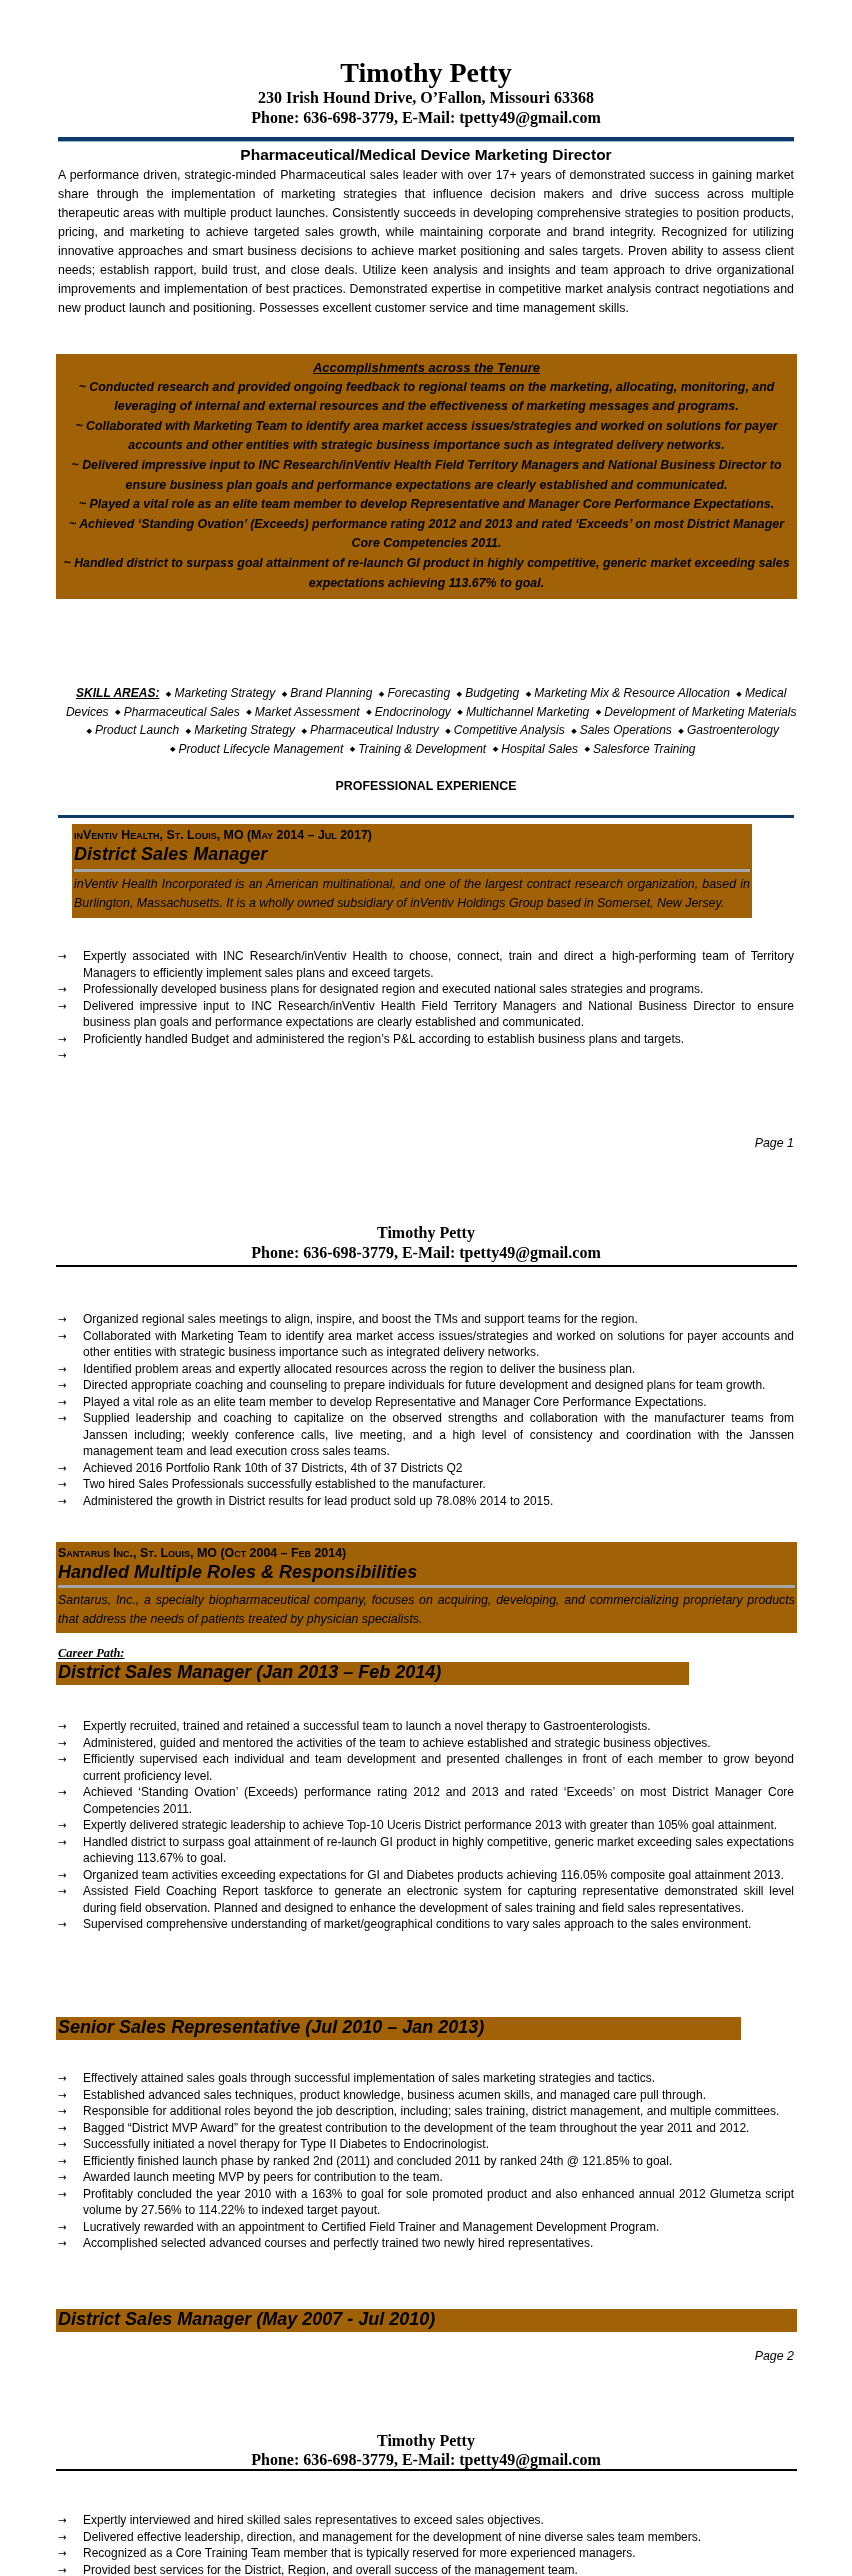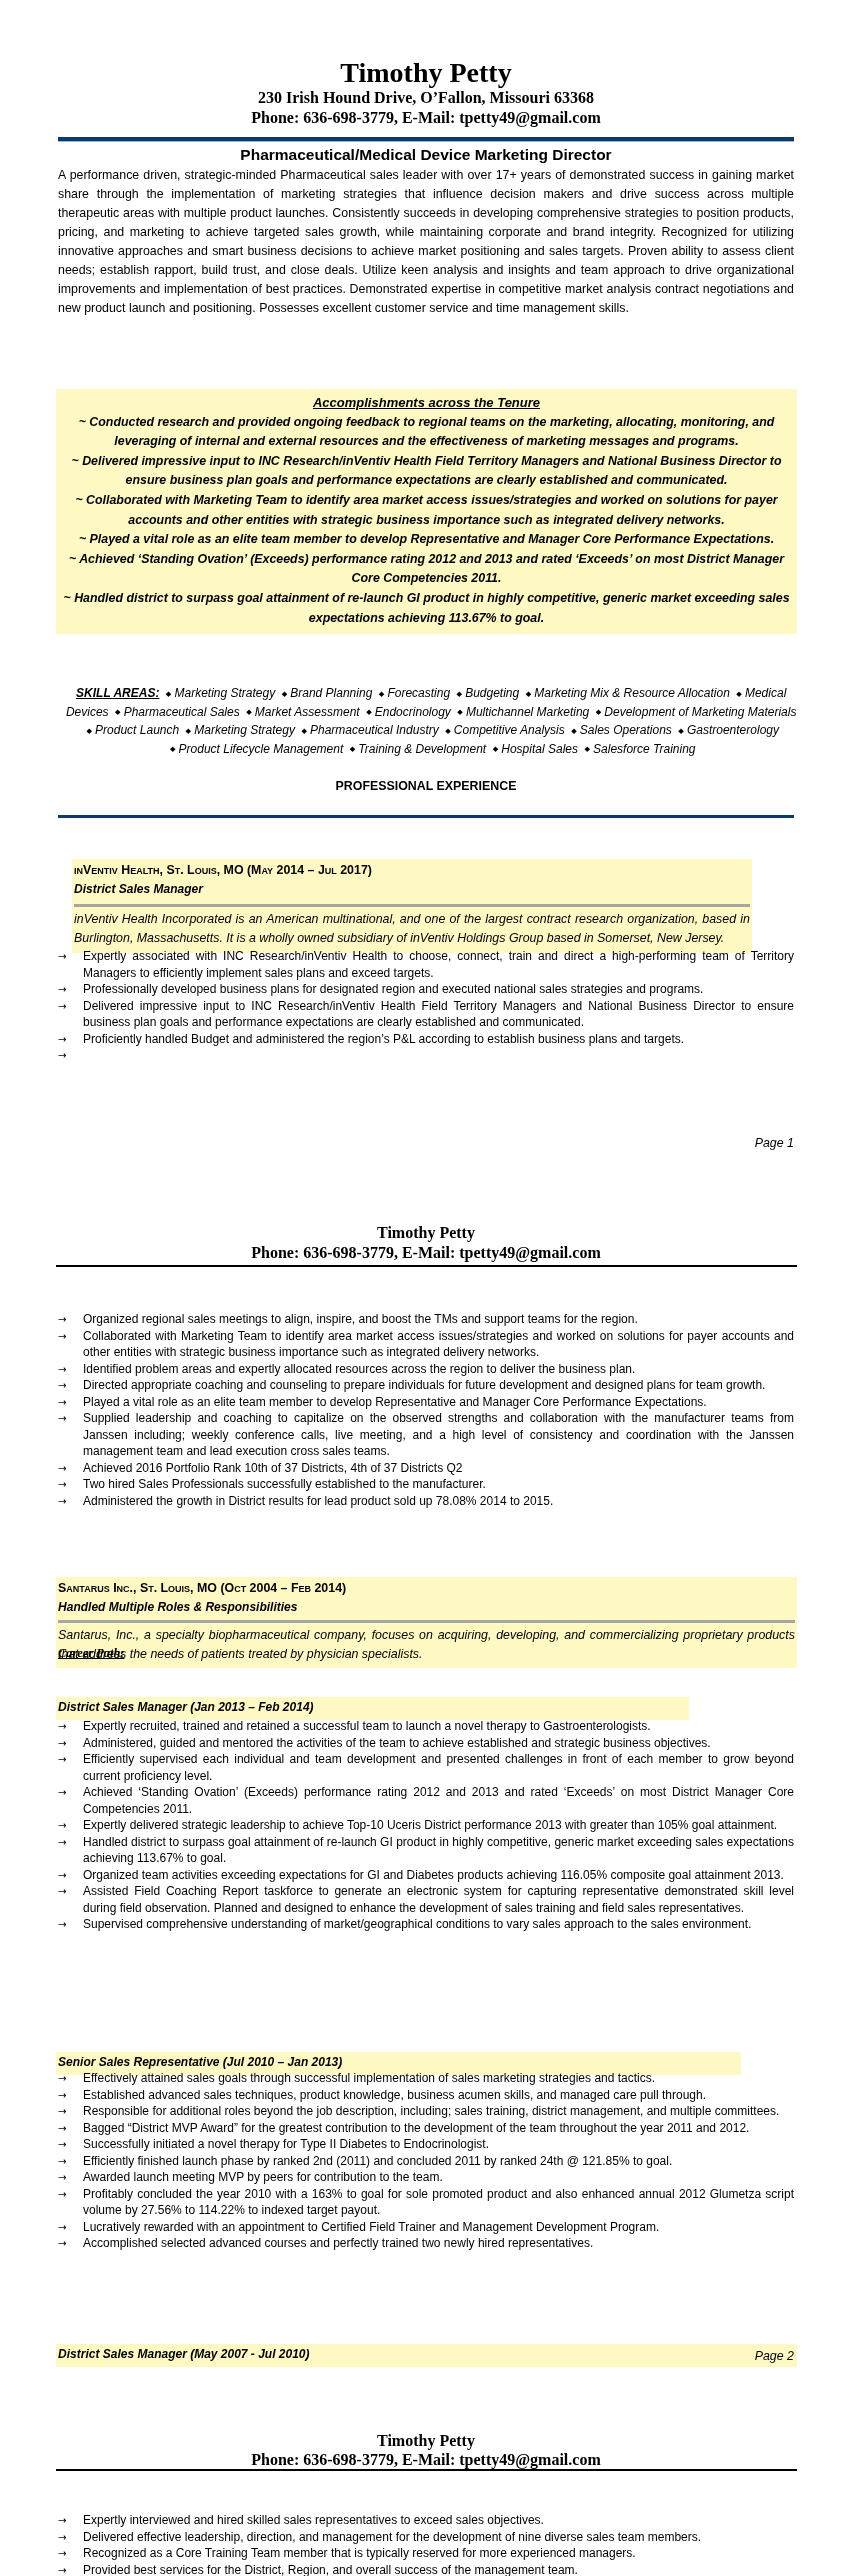--- a/index.html
+++ b/index.html
@@ -16,34 +16,34 @@
   .contact { font-family:"Liberation Serif", serif; font-weight:bold; text-align:center; font-size:16px; line-height:19.6px; }
 
   .rule-navy { height:4.1px; background:#0c3a6b; border-bottom:1px solid #9db3cc; }
   .rule-navy.thin { height:3.1px; border-bottom:none; }
   .rule-black { height:1.5px; background:#000; }
   .rule-gray { height:3.1px; background:#a6a6a6; }
 
   .headline { text-align:center; font-weight:bold; font-size:15.5px; line-height:20.6px; }
   .summary { font-size:12.4px; line-height:19px; text-align:justify; }
 
-  .shade { background:#fef9c3;margin-top:35px; }
+  .shade { background:#a16207; }
   .acc-box { padding:4.1px 6.2px 6.2px; }
   .acc-title { text-align:center; font-weight:bold; font-style:italic; text-decoration:underline; font-size:13px; line-height:19.6px; }
   .acc-item { text-align:center; font-weight:bold; font-style:italic; font-size:12.4px; line-height:19.6px; }
 
   .skills { text-align:center; font-style:italic; font-size:12px; line-height:16.5px; padding:0 5.2px; }
   .skills .lbl { font-weight:bold; text-decoration:underline; }
   .skills .dia { font-style:normal; font-size:7.2px; padding:0 3.1px; position:relative; top:-1.5px; }
 
   .section-title { text-align:center; font-weight:bold; font-size:12.4px; line-height:16.5px; }
 
   .company-box { padding:2.1px 2.1px 4.1px; }
   .company-name { font-weight:bold; font-variant:small-caps; font-size:12.4px; line-height:18.5px; }
-  .role { font-weight:bold; font-style:italic; font-size:12px; line-height:18.5px; }
+  .role { font-weight:bold; font-style:italic; font-size:18px; line-height:18.5px; }
   .desc { font-style:italic; font-size:12.4px; line-height:19px; text-align:justify; padding-top:3.1px; }
 
   ul.arrows { list-style:none; margin:0; padding:0; }
   ul.arrows li { position:relative; padding-left:25px; font-size:12px; line-height:16.5px; text-align:justify; margin-bottom:0; }
   ul.arrows li .arr { position:absolute; left:0; top:0; font-family:"DejaVu Sans", sans-serif; font-size:10.3px; }
 
   .career-label { font-weight:bold; font-style:italic; text-decoration:underline; font-size:12.4px; line-height:17.5px;font-family:Liberation Serif, serif; }
   .role-box { padding:1px 2.1px 3.1px; }
   .page-num { position:absolute; right:58px; font-style:italic; font-size:12.4px; }
 </style>
@@ -60,22 +60,22 @@
 
   <div class="content" style="top:145px;">
     <div class="headline">Pharmaceutical/Medical Device Marketing Director</div>
     <div class="summary">A performance driven, strategic-minded Pharmaceutical sales leader with over 17+ years of demonstrated success in gaining market share through the implementation of marketing strategies that influence decision makers and drive success across multiple therapeutic areas with multiple product launches. Consistently succeeds in developing comprehensive strategies to position products, pricing, and marketing to achieve targeted sales growth, while maintaining corporate and brand integrity. Recognized for utilizing innovative approaches and smart business decisions to achieve market positioning and sales targets. Proven ability to assess client needs; establish rapport, build trust, and close deals. Utilize keen analysis and insights and team approach to drive organizational improvements and implementation of best practices. Demonstrated expertise in competitive market analysis contract negotiations and new product launch and positioning. Possesses excellent customer service and time management skills.</div>
   </div>
 
   <div class="content shade acc-box" style="top:354px; left:56px; width:741px; box-sizing:border-box;">
     <div class="acc-title">Accomplishments across the Tenure</div>
     <div id="acc-list">
         <div class="acc-item">~ Conducted research and provided ongoing feedback to regional teams on the marketing, allocating, monitoring, and leveraging of internal and external resources and the effectiveness of marketing messages and programs.</div>
+        <div class="acc-item">~ Collaborated with Marketing Team to identify area market access issues/strategies and worked on solutions for payer accounts and other entities with strategic business importance such as integrated delivery networks.</div>
         <div class="acc-item">~ Delivered impressive input to INC Research/inVentiv Health Field Territory Managers and National Business Director to ensure business plan goals and performance expectations are clearly established and communicated.</div>
-        <div class="acc-item">~ Collaborated with Marketing Team to identify area market access issues/strategies and worked on solutions for payer accounts and other entities with strategic business importance such as integrated delivery networks.</div>
         <div class="acc-item">~ Played a vital role as an elite team member to develop Representative and Manager Core Performance Expectations.</div>
         <div class="acc-item">~ Achieved ‘Standing Ovation’ (Exceeds) performance rating 2012 and 2013 and rated ‘Exceeds’ on most District Manager Core Competencies 2011.</div>
         <div class="acc-item">~ Handled district to surpass goal attainment of re-launch GI product in highly competitive, generic market exceeding sales expectations achieving 113.67% to goal.</div>
       </div>
   </div>
 
   <div class="content skills" style="top:685px;" id="skills"><span class="lbl">SKILL AREAS:</span> <span class="dia">◆</span><span>Marketing Strategy</span> <span class="dia">◆</span><span>Brand Planning</span> <span class="dia">◆</span><span>Forecasting</span> <span class="dia">◆</span><span>Budgeting</span> <span class="dia">◆</span><span>Marketing Mix &amp; Resource Allocation</span> <span class="dia">◆</span><span>Medical Devices</span> <span class="dia">◆</span><span>Pharmaceutical Sales</span> <span class="dia">◆</span><span>Market Assessment</span> <span class="dia">◆</span><span>Endocrinology</span> <span class="dia">◆</span><span>Multichannel Marketing</span> <span class="dia">◆</span><span>Development of Marketing Materials</span> <span class="dia">◆</span><span>Product Launch</span> <span class="dia">◆</span><span>Marketing Strategy</span> <span class="dia">◆</span><span>Pharmaceutical Industry</span> <span class="dia">◆</span><span>Competitive Analysis</span> <span class="dia">◆</span><span>Sales Operations</span> <span class="dia">◆</span><span>Gastroenterology</span> <span class="dia">◆</span><span>Product Lifecycle Management</span> <span class="dia">◆</span><span>Training &amp; Development</span> <span class="dia">◆</span><span>Hospital Sales</span> <span class="dia">◆</span><span>Salesforce Training</span></div>
 
   <div class="content section-title" style="top:778px;">PROFESSIONAL EXPERIENCE</div>
   <div class="content rule-navy thin" style="top:815px;"></div>

